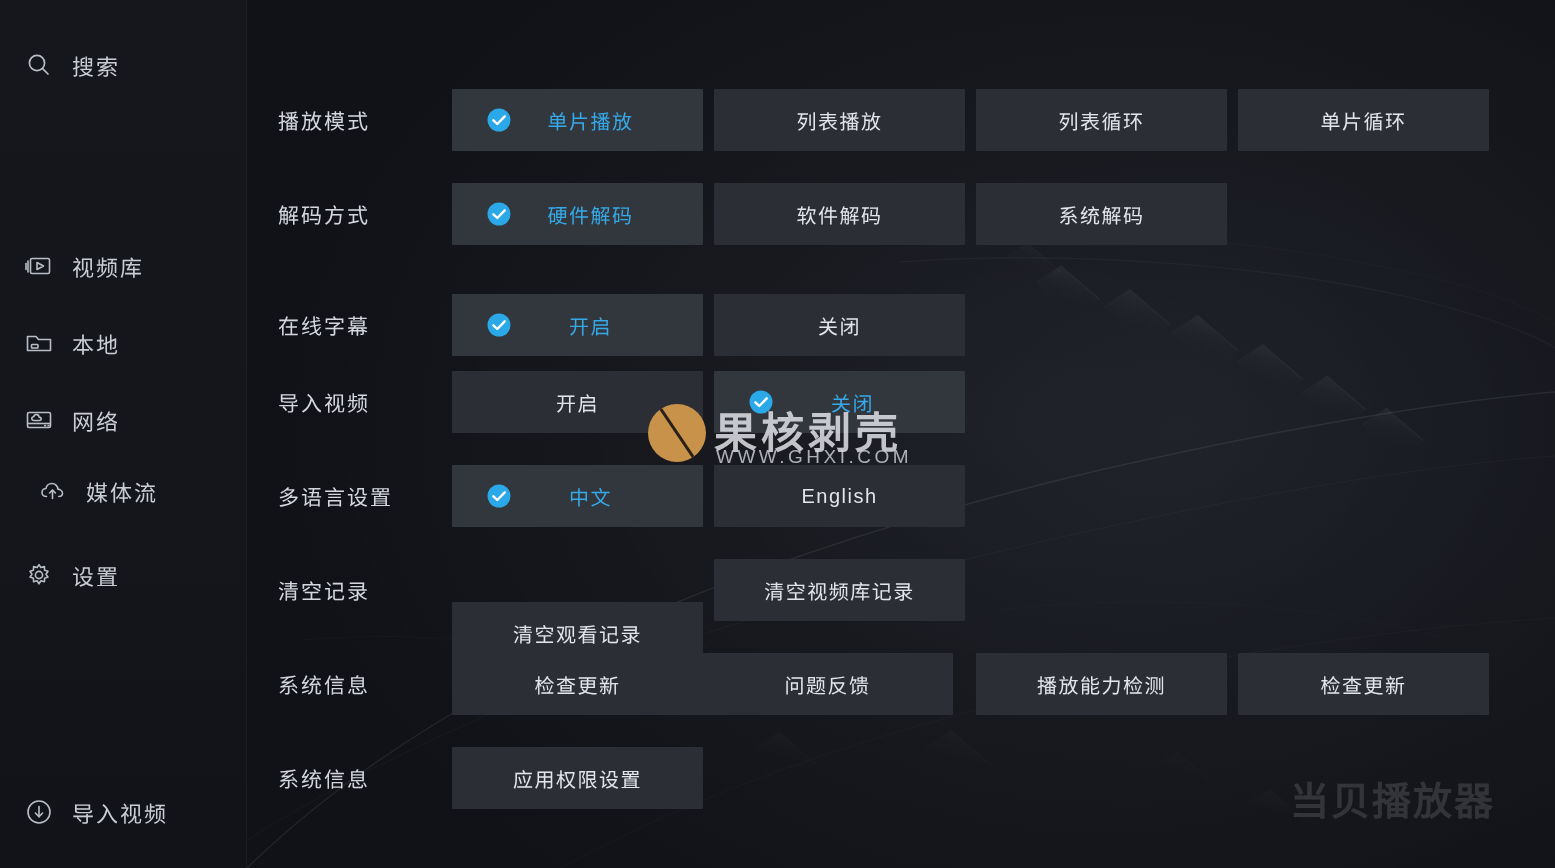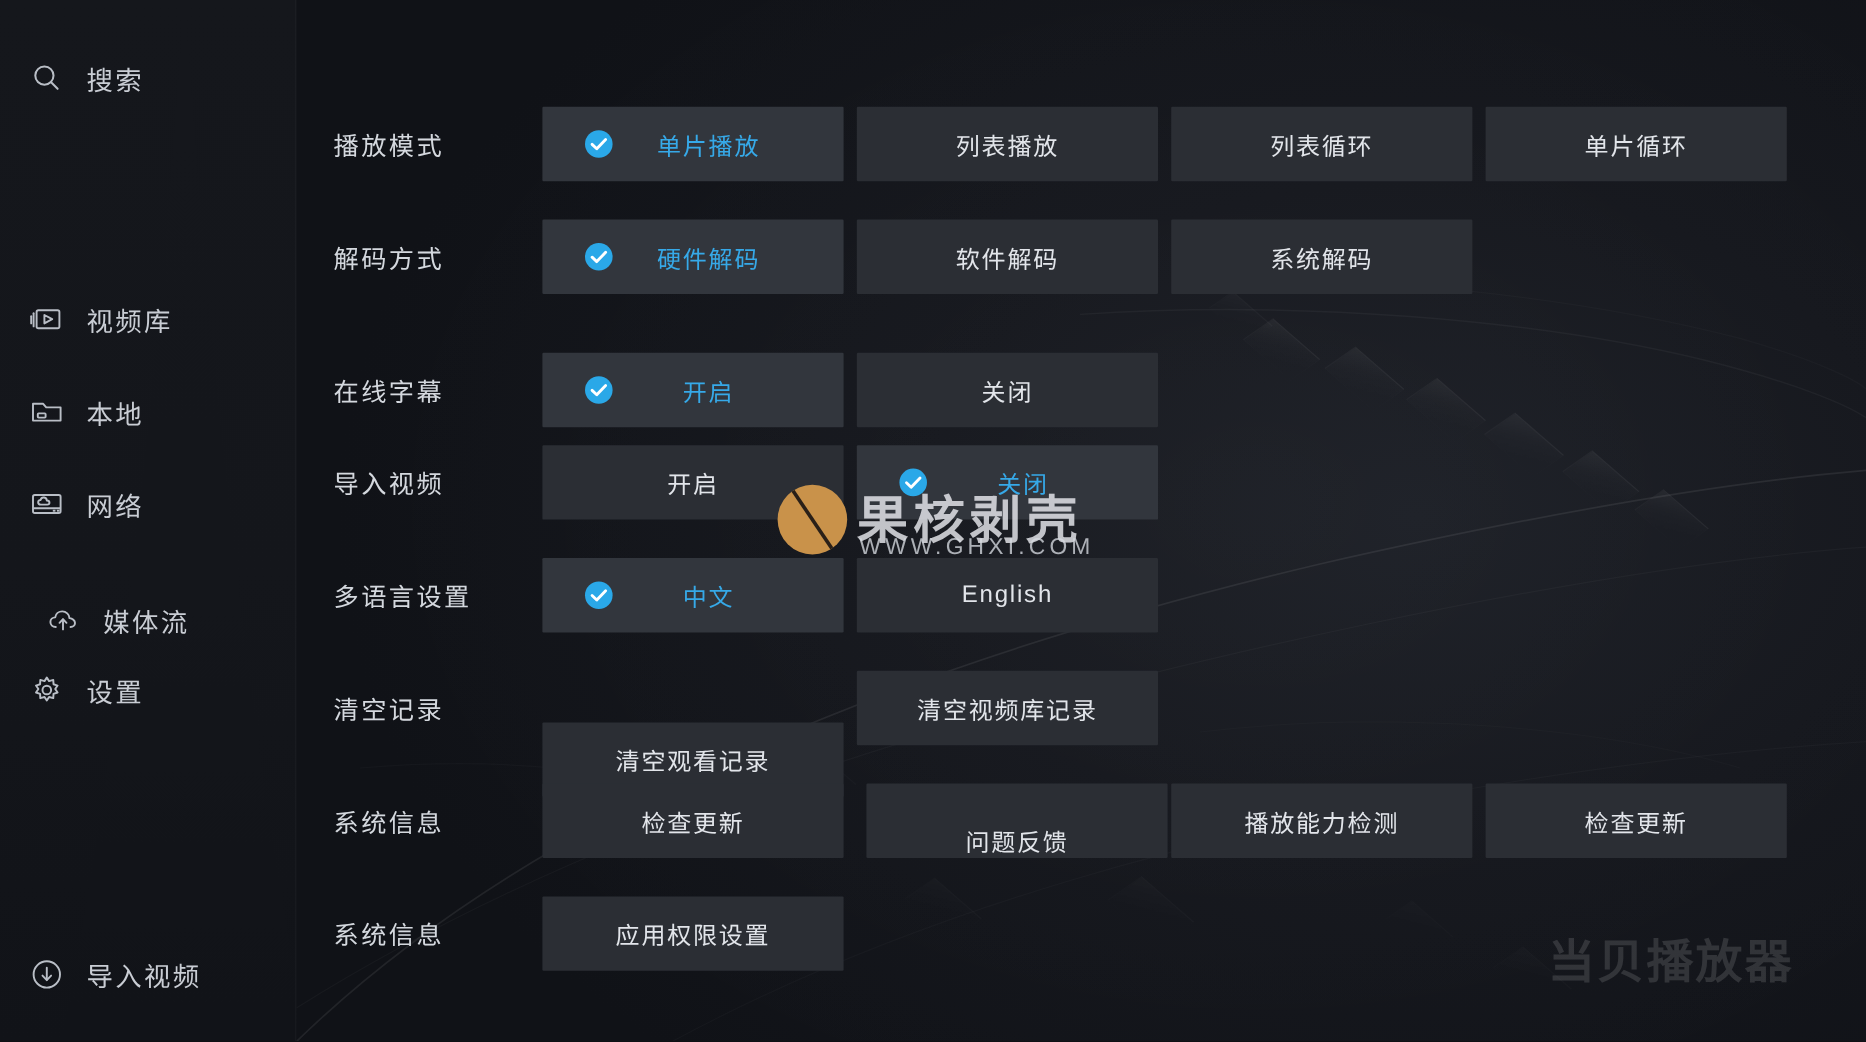--- a/index.html
+++ b/index.html
@@ -248,21 +248,21 @@
           <rect x="3.5" y="7.5" width="23" height="15" rx="1.5"></rect>
           <path d="M3.5 18.5 L26.5 18.5"></path>
           <path d="M10 15.5 C8.6 15.5 7.8 14.5 7.8 13.5 C7.8 12.4 8.8 11.6 9.8 11.7 C10.1 10.3 11.4 9.4 12.8 9.6 C14.1 9.8 15 10.9 15 12.1 C16.2 12.1 17.2 13 17.2 14 C17.2 14.9 16.4 15.5 15.4 15.5 Z" stroke-linejoin="round"></path>
           <rect x="20" y="19.8" width="2.2" height="1.6" fill="#b9bec6" stroke="none"></rect>
           <rect x="23.4" y="19.8" width="2.2" height="1.6" fill="#b9bec6" stroke="none"></rect>
         </svg>
       </span>
       <span class="lbl">网络</span>
     </div>
 
-    <div class="nav-item" style="top:494px;padding-left:36px;">
+    <div class="nav-item" style="top:468px;padding-left:36px;">
       <span class="ico">
         <svg width="30" height="30" viewBox="0 0 30 30" fill="none" stroke="#b9bec6" stroke-width="1.6">
           <path d="M8.5 20.5 C5.8 20.5 4 18.7 4 16.4 C4 14.2 5.8 12.5 8 12.5 C8.4 9.6 10.9 7.5 13.9 7.5 C17.1 7.5 19.7 10 19.9 13.1 C22.4 13.3 24.5 15.2 24.5 17.2 C24.5 19.1 22.9 20.5 20.8 20.5" stroke-linecap="round" stroke-linejoin="round"></path>
           <path d="M14.5 22.5 L14.5 14.3" stroke-linecap="round"></path>
           <path d="M11.6 17 L14.5 14 L17.4 17" stroke-linecap="round" stroke-linejoin="round"></path>
         </svg>
       </span>
       <span class="lbl">媒体流</span>
     </div>
 
@@ -381,21 +381,21 @@
         </div>
         <div class="opt w-full" style="left: 467px;">
           <span class="txt">清空视频库记录</span>
         </div>
       </div>
       <div class="row" style="top: 653px;">
         <div class="row-label">系统信息</div>
         <div class="opt w-full" style="left: 205px;">
           <span class="txt">检查更新</span>
         </div>
-        <div class="opt w-full" style="left: 475px; align-items: flex-end;">
+        <div class="opt w-full" style="left: 455px;">
           <span class="txt">问题反馈</span>
         </div>
         <div class="opt w-full" style="left: 729px;">
           <span class="txt">播放能力检测</span>
         </div>
         <div class="opt w-full" style="left: 991px;">
           <span class="txt">检查更新</span>
         </div>
       </div>
       <div class="row" style="top: 747px;">

